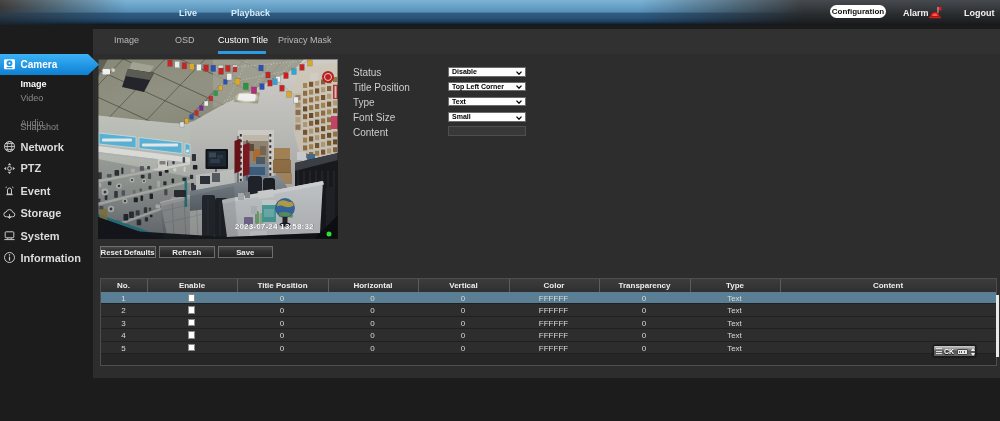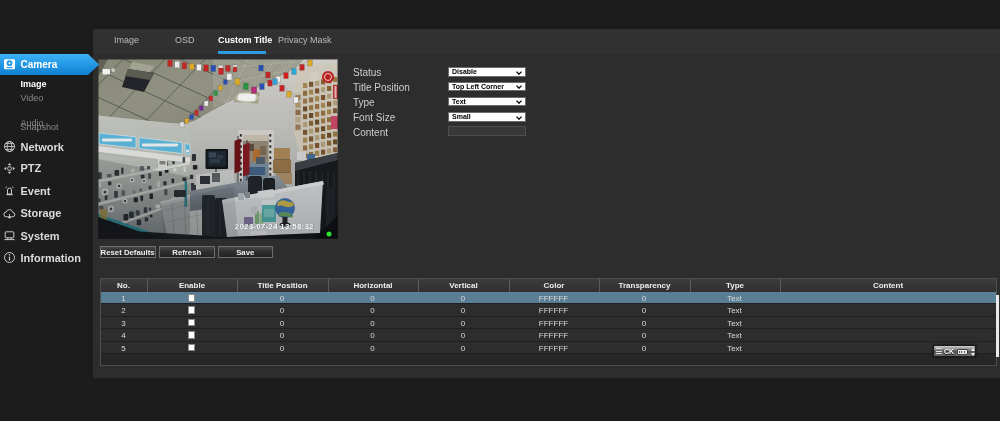--- a/index.html
+++ b/index.html
@@ -21,21 +21,21 @@
   -webkit-mask-image:linear-gradient(90deg,#000 0%,transparent 90%);
   mask-image:linear-gradient(90deg,#000 0%,transparent 90%); }
 .navitem { top:0; height:25px; line-height:26px; font-size:9px; font-weight:bold; color:#d5ecfa; }
 #cfgpill { left:830px; top:4.5px; width:56px; height:13px; background:#fff; border-radius:7px;
   color:#111; font-size:8px; font-weight:bold; text-align:center; line-height:13.5px; }
 .navr { top:0; height:25px; line-height:26px; font-size:9px; font-weight:bold; color:#f2f2f2; }
 
 
 #tabstrip { left:93px; top:25px; width:907px; height:29px; background:#313131; border-top:4px solid #1b1b1b; }
 .tab { top:29px; height:22px; line-height:22px; font-size:9px; color:#b9b9b9; }
-.tab.active { color:#fff; font-weight:bold; }
+.tab.active { color:#fff; font-weight:normal; }
 #tabunderline { left:218px; top:51px; width:48px; height:2.5px; background:#2a9be4; }
 
 
 #sidebar { left:0; top:25px; width:80px; height:353px; background:#1c1c1c; z-index:5; }
 #camhl { left:0; top:54px; width:100px; height:21px;
   background:linear-gradient(180deg,#3db2f4 0%,#2196e4 55%,#0f7fd0 100%);
   clip-path:polygon(0 0,88px 0,99px 10.5px,88px 21px,0 21px); }
 .mitem { left:20.5px; font-size:11px; font-weight:bold; color:#dcdcdc; }
 .sitem { left:20.5px; font-size:9px; color:#8a8a8a; }
 .micon { left:3px; width:13px; height:13px; }
@@ -65,20 +65,36 @@
 .cbx { width:7.5px; height:7.5px; background:#fff; border:1px solid #8a8a8a; }
 #whitebar { left:996px; top:295px; width:3px; height:62px; background:#e9e9e9; }
 #ime { left:933px; top:345px; width:43px; height:11.5px; border-radius:2px; border:1px solid #1a1a1a;
   background:linear-gradient(180deg,#cfcfcf 0%,#8f8f8f 30%,#565656 55%,#6b6b6b 100%);
   box-shadow:0 0 2px #000; }
 </style>
 </head>
 <body>
 <div id="page">
 
+  <div id="topbar" class="abs">
+    <div class="grayR abs"></div>
+    <div class="grayL abs"></div>
+    <div class="navitem abs" style="left:179px;">Live</div>
+    <div class="navitem abs" style="left:231px;">Playback</div>
+    <div id="cfgpill" class="abs">Configuration</div>
+    <div class="navr abs" style="left:903px;">Alarm</div>
+    <svg class="abs" id="alarmicon" style="left:928px;top:6px;" width="14" height="13" viewBox="0 0 14 13">
+      <path d="M2.5 10.5 a4.5 4.5 0 0 1 9 0 Z" fill="#e02222" stroke="#7a0d0d" stroke-width="0.6"></path>
+      <path d="M4.5 10 a2.5 2.5 0 0 1 5 0 Z" fill="#ff6a5a" opacity="0.8"></path>
+      <rect x="1" y="10.4" width="12" height="1.8" rx="0.8" fill="#d01c1c"></rect>
+      <rect x="9.5" y="1" width="4" height="3.4" fill="#e01a1a"></rect>
+      <rect x="9.5" y="1" width="0.9" height="6" fill="#c8c8c8"></rect>
+    </svg>
+    <div class="navr abs" style="left:964px;">Logout</div>
+  </div>
 
   <div id="tabstrip" class="abs"></div>
   <div class="tab abs" style="left:114px;">Image</div>
   <div class="tab abs" style="left:175px;">OSD</div>
   <div class="tab active abs" style="left:218px;">Custom Title</div>
   <div class="tab abs" style="left:278px;">Privacy Mask</div>
   <div id="tabunderline" class="abs"></div>
 
   <div id="sidebar" class="abs">
     <div id="camhl" class="abs" style="top:29px;"></div>

